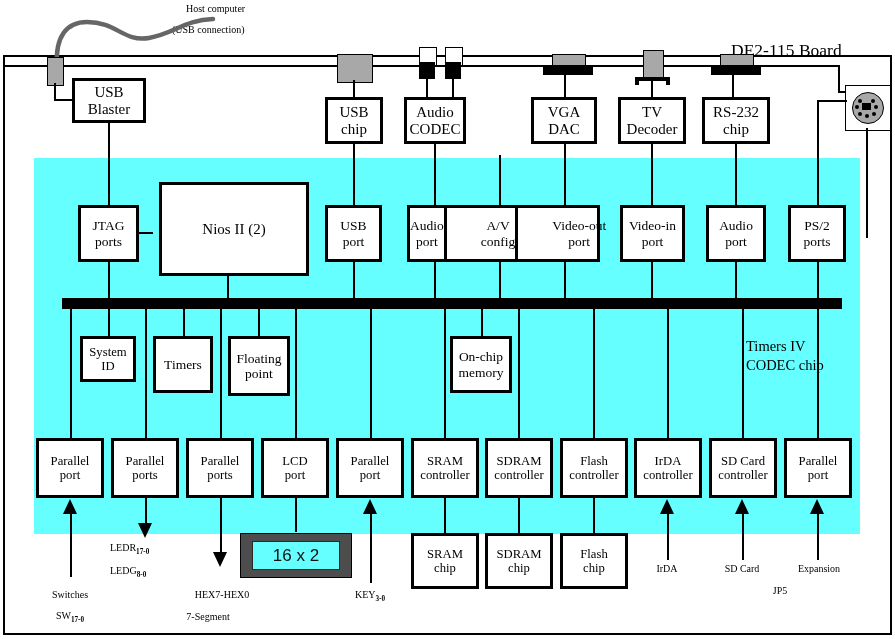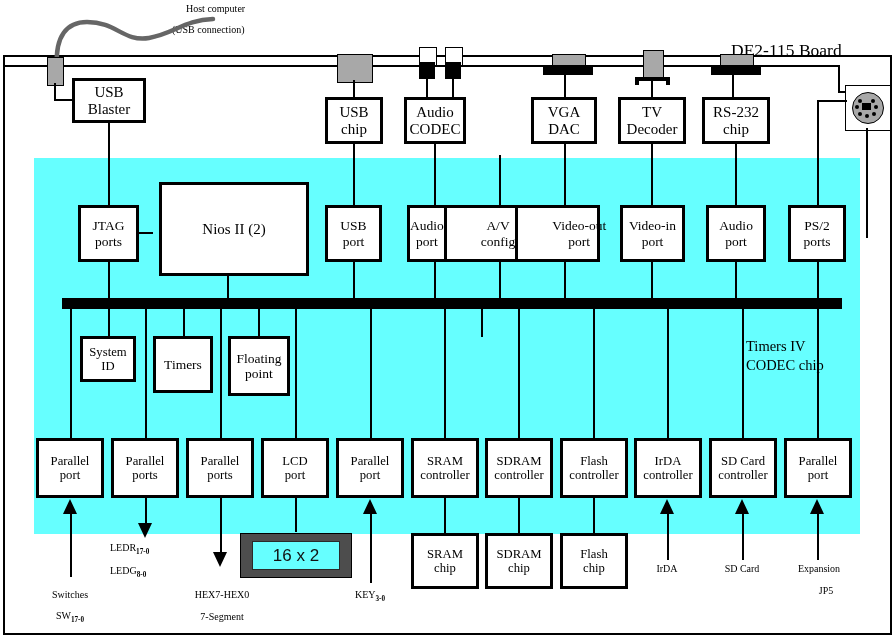--- a/index.html
+++ b/index.html
@@ -254,20 +254,24 @@
     <span class="l1">System</span>
     <span class="l2">ID</span>
   </div>
   <div class="blk small" style="left:153px;top:336px;width:60px;height:57px;">
     <span class="l1">Timers</span>
   </div>
   <div class="blk small" style="left:228px;top:336px;width:62px;height:60px;">
     <span class="l1">Floating</span>
     <span class="l2">point</span>
   </div>
+  <div class="blk small" style="left:450px;top:336px;width:62px;height:57px;">
+    <span class="l1">On-chip</span>
+    <span class="l2">memory</span>
+  </div>
 
   <div class="lbl t15" style="left:746px;top:338px;">Timers IV</div>
   <div class="lbl t15" style="left:746px;top:357px;">CODEC chip</div>
 
   <div class="blk tiny" style="left:36px;top:438px;width:68px;height:60px;">
     <span class="l1">Parallel</span>
     <span class="l2">port</span>
   </div>
   <div class="blk tiny" style="left:111px;top:438px;width:68px;height:60px;">
     <span class="l1">Parallel</span>
@@ -362,24 +366,24 @@
   </div>
 
   <div class="lbl t16" style="left:110px;top:542px;">
     <span>LEDR</span><sub>17-0</sub>
   </div>
   <div class="lbl t16" style="left:110px;top:565px;">
     <span>LEDG</span><sub>8-0</sub>
   </div>
 
   <div class="lbl t16 center" style="left:222px;top:589px;">HEX7-HEX0</div>
-  <div class="lbl t16 center" style="left:222px;top:611px;">7-Segment</div>
+  <div class="lbl t16 center" style="left:208px;top:611px;">7-Segment</div>
 
   <div class="lbl t16 center" style="left:370px;top:589px;">
     <span>KEY</span><sub>3-0</sub>
   </div>
 
   <div class="lbl t16 center" style="left:667px;top:563px;">IrDA</div>
   <div class="lbl t16 center" style="left:742px;top:563px;">SD Card</div>
   <div class="lbl t16 center" style="left:819px;top:563px;">Expansion</div>
-  <div class="lbl t16 center" style="left:826px;top:585px;">JP5</div>
+  <div class="lbl t16 center" style="left:780px;top:585px;">JP5</div>
 
 </div>
 
 </body></html>

